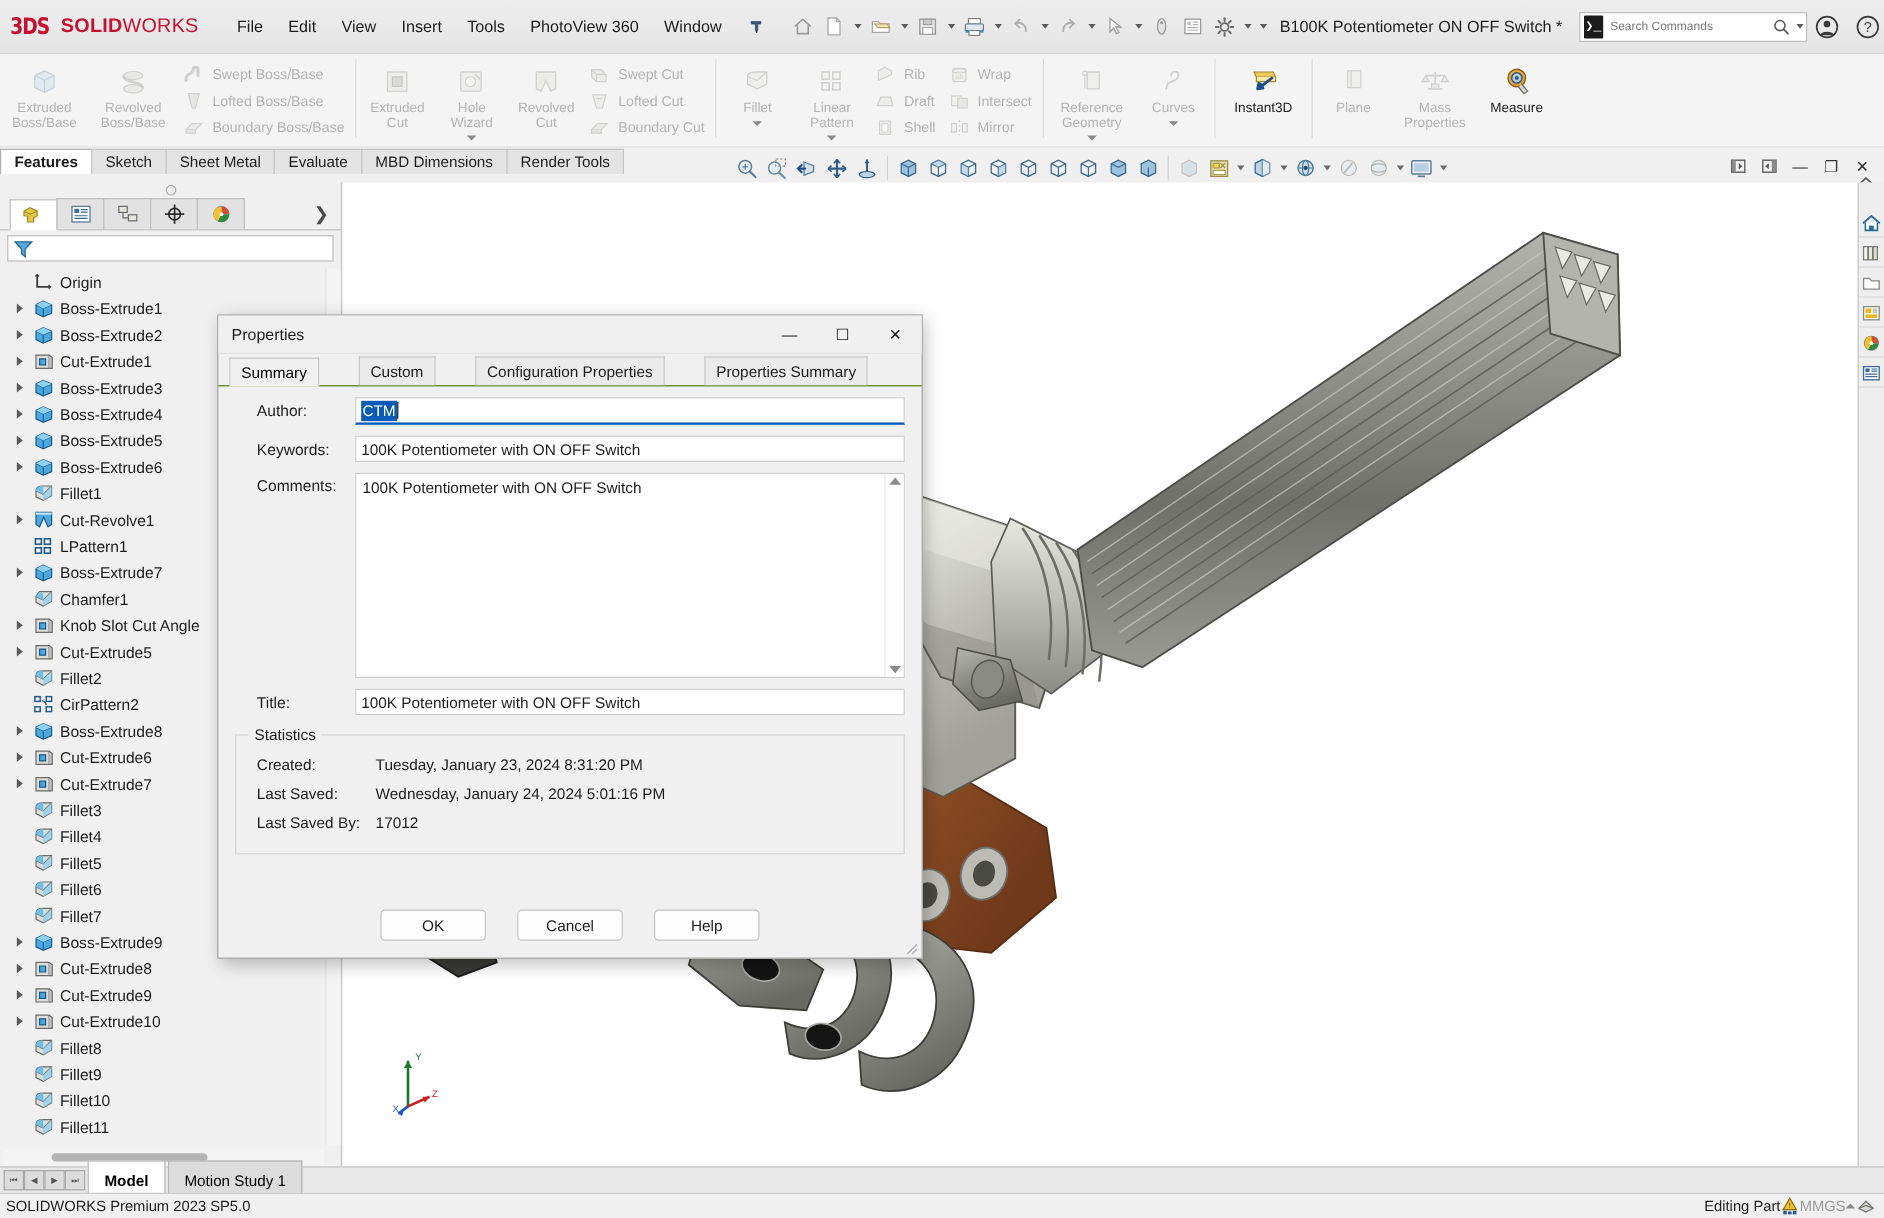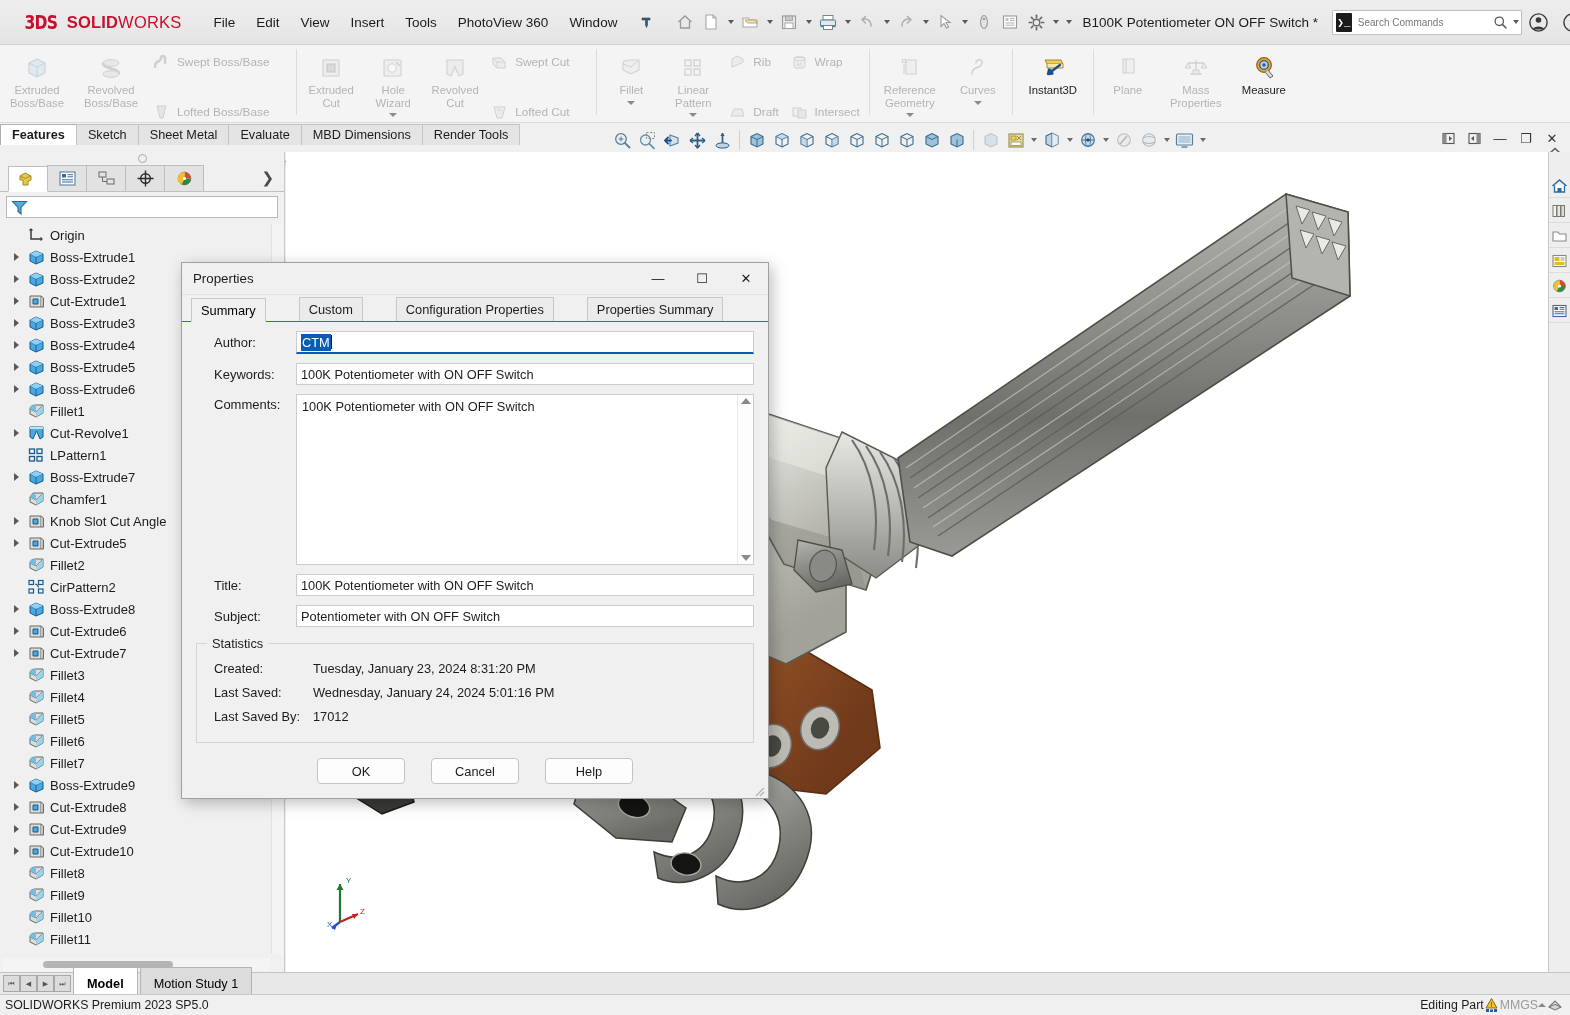--- a/index.html
+++ b/index.html
@@ -19,21 +19,21 @@
 
   
   .titlebar {
     position: absolute; left: 0; top: 0; width: 1570px; height: 45px;
     background: linear-gradient(to bottom, #ededed 0%, #e9e9e9 55%, #e4e4e4 100%);
     border-bottom: 1px solid #d2d2d2;
     display: flex; align-items: center;
   }
   .sw-logo {
     display: flex; align-items: center; gap: 6px;
-    margin-left: 21px; height: 100%;
+    margin-left: 5px; height: 100%;
   }
   .sw-ds {
     color: #c8102e; font-weight: bold; font-size: 19px;
     font-family: "DejaVu Sans", sans-serif; letter-spacing: -1px;
     transform: scaleX(0.82);
   }
   .sw-name { font-size: 16.5px; letter-spacing: .2px; }
   .sw-name b { color: #c8102e; font-weight: bold; }
   .sw-name i { color: #c8102e; font-weight: normal; font-style: normal; }
 
@@ -111,21 +111,21 @@
   }
   .rbig.w72 { width: 74px; }
   .rbig-ico { width: 30px; height: 28px; display: flex; align-items: center; justify-content: center; }
   .rbig-lbl {
     font-size: 11.3px; line-height: 12.6px; text-align: center; margin-top: 2px;
     color: #1c1c1c; white-space: pre-line;
   }
   .disabled .rbig-lbl, .rsmall.disabled .rs-lbl { color: #b4b4b4; }
   .disabled svg, .disabled .ico-box { opacity: .33; }
 
-  .rcol { display: flex; flex-direction: column; padding-top: 4px; gap: 28px; }
+  .rcol { display: flex; flex-direction: column; padding-top: 4px; }
   .rsmall {
     height: 22px; display: flex; align-items: center; gap: 5px;
     padding: 0 6px 0 3px; cursor: default;
   }
   .rs-ico { width: 21px; height: 19px; display: flex; align-items: center; justify-content: center; }
   .rs-lbl { font-size: 11.8px; color: #1c1c1c; white-space: nowrap; }
 
   .rdrop {
     text-align: center; width: 100%; height: 12px;
     display: flex; align-items: center; justify-content: center;
@@ -1739,24 +1739,20 @@
             <div class="ta-arrow ta-dn"></div>
           </div>
         </div>
       </div>
 
       <div class="frow">
         <div class="flbl">Title:</div>
         <input class="fin" value="100K Potentiometer with ON OFF Switch" style="">
       </div>
 
-      <div class="frow">
-        <div class="flbl">Subject:</div>
-        <input class="fin" value="Potentiometer with ON OFF Switch" style="">
-      </div>
 
       <div class="stats">
         <div class="stats-legend">Statistics</div>
         <div class="srow">
           <div class="slbl">Created:</div>
           <div class="sval">Tuesday, January 23, 2024 8:31:20 PM</div>
         </div>
         <div class="srow">
           <div class="slbl">Last Saved:</div>
           <div class="sval">Wednesday, January 24, 2024 5:01:16 PM</div>

